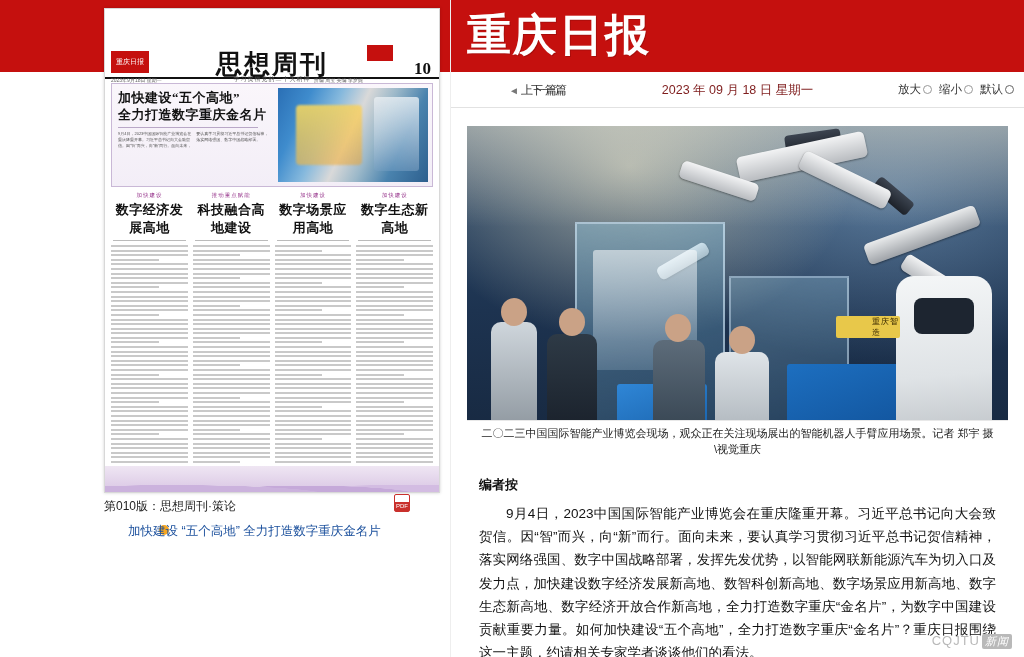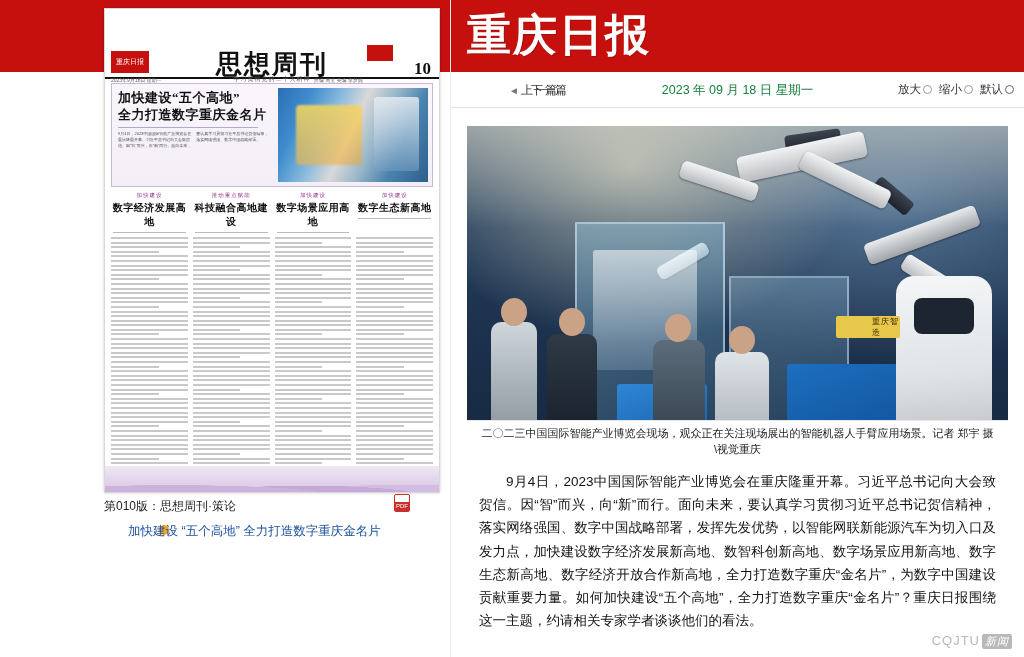--- a/index.html
+++ b/index.html
@@ -149,21 +149,21 @@
   .pt-sub {
     flex: 1;
     text-align: center;
   }
   .pt-sub-small {
     font-size: 5.5px; color: #9a3b8f; letter-spacing: 1px; margin-bottom: 2px;
   }
   .pt-sub-big {
     font-family: "Liberation Serif", serif;
     font-weight: bold;
-    font-size: 10px;
+    font-size: 13px;
     color: #111;
     letter-spacing: 0.5px;
   }
   .pt-sub-rule { height: 1px; background: #bbb; margin: 3px 2px 0 2px; }
 
   .pt-columns {
     display: flex;
     margin: 4px 6px 0 6px;
     gap: 5px;
     height: 288px;
@@ -276,21 +276,21 @@
   .nav-arrow {
     color: #777;
     margin-right: 2px;
     font-size: 10px;
   }
   .rp-date {
     position: absolute;
     left: 50%; top: 10px;
     transform: translateX(-50%);
     font-size: 12.5px;
-    color: #15803d;
+    color: #7f1d1d;
     white-space: nowrap;
     text-align: center;
   }
   .rp-fontsize {
     position: absolute;
     right: 10px; top: 10px;
     font-size: 11.5px;
     color: #333;
     display: flex;
     align-items: center;
@@ -833,20 +833,21 @@
 
       <div class="person" style="left:248px;top:226px;width:54px;height:96px;background:linear-gradient(180deg,#dfe4e8,#a5adb4);"></div>
       <div class="p-head" style="left:262px;top:200px;width:26px;height:28px;"></div>
 
       <div class="white-robot"></div>
       <div class="yellow-sign">重庆智造</div>
 
       <div class="photo-caption">二〇二三中国国际智能产业博览会现场，观众正在关注现场展出的智能机器人手臂应用场景。记者 郑宇 摄\视觉重庆</div>
     </div>
 
+    <div class="rp-editor-note">编者按</div>
     <p class="rp-body">9月4日，2023中国国际智能产业博览会在重庆隆重开幕。习近平总书记向大会致贺信。因“智”而兴，向“新”而行。面向未来，要认真学习贯彻习近平总书记贺信精神，落实网络强国、数字中国战略部署，发挥先发优势，以智能网联新能源汽车为切入口及发力点，加快建设数字经济发展新高地、数智科创新高地、数字场景应用新高地、数字生态新高地、数字经济开放合作新高地，全力打造数字重庆“金名片”，为数字中国建设贡献重要力量。如何加快建设“五个高地”，全力打造数字重庆“金名片”？重庆日报围绕这一主题，约请相关专家学者谈谈他们的看法。</p>
 
     <div class="watermark">
       <span>CQJTU</span><span class="wm-badge">新闻</span>
     </div>
   </div>
 
 </div>
 
 </body></html>

